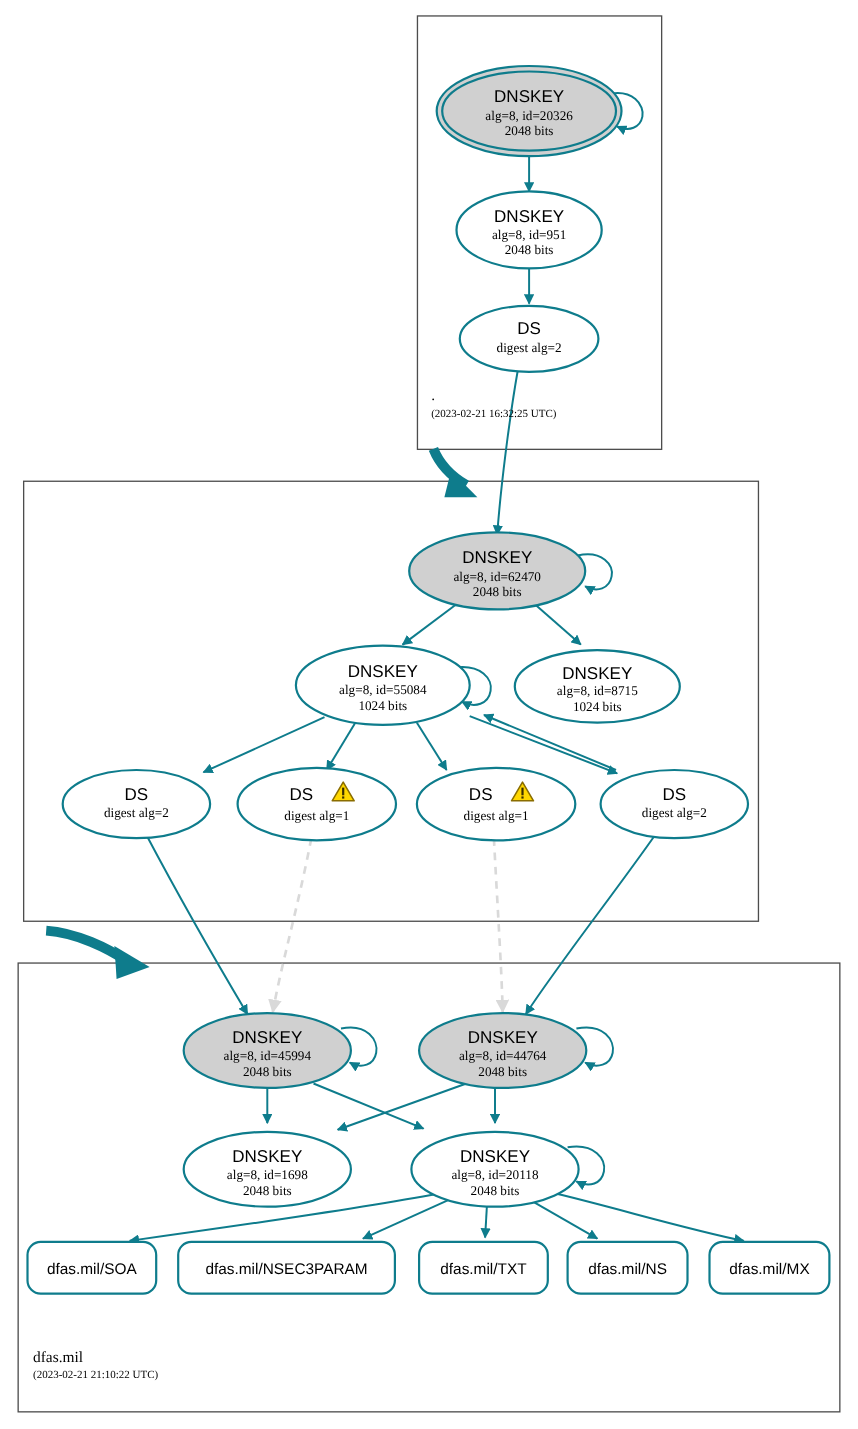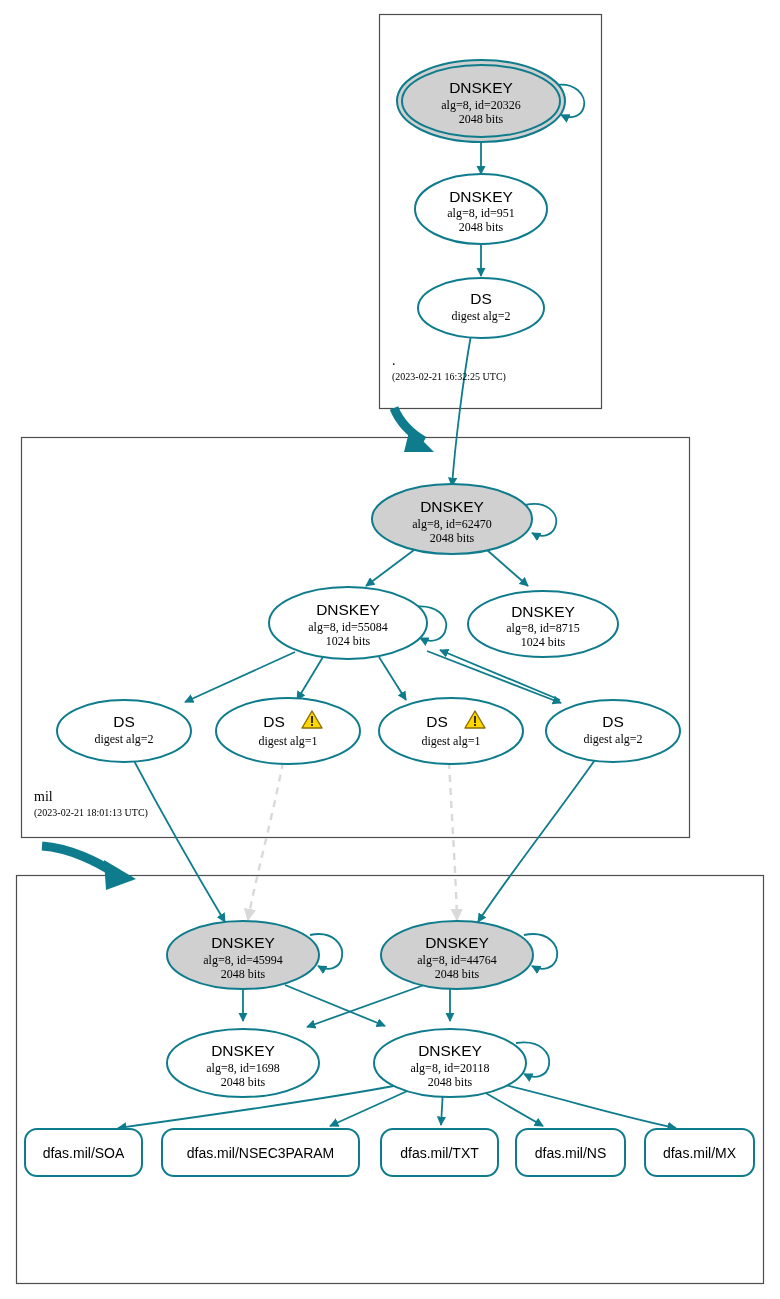--- a/index.html
+++ b/index.html
@@ -211,19 +211,19 @@
       <rect x="645" y="1129" width="109" height="47" rx="12" ry="12" fill="#ffffff" stroke="#0e7c8c" stroke-width="2"></rect>
       <text class="rr-text" x="699.5" y="1158">dfas.mil/MX</text>
     </g>
   </svg>
 
   <div class="zone-label" style="left:392px;top:353px;">
     <div class="zone-name">.</div>
     <div class="zone-time">(2023-02-21 16:32:25 UTC)</div>
   </div>
 
-  <div class="zone-label" style="left:34px;top:789px;">
-    <div class="zone-name">mil</div>
-    <div class="zone-time">(2023-02-21 18:01:13 UTC)</div>
+
+  <div class="zone-label" style="left:30px;top:1227px;">
+    <div class="zone-name">dfas.mil</div>
+    <div class="zone-time">(2023-02-21 21:10:22 UTC)</div>
   </div>
 
-
 </div>
 
 </body></html>

